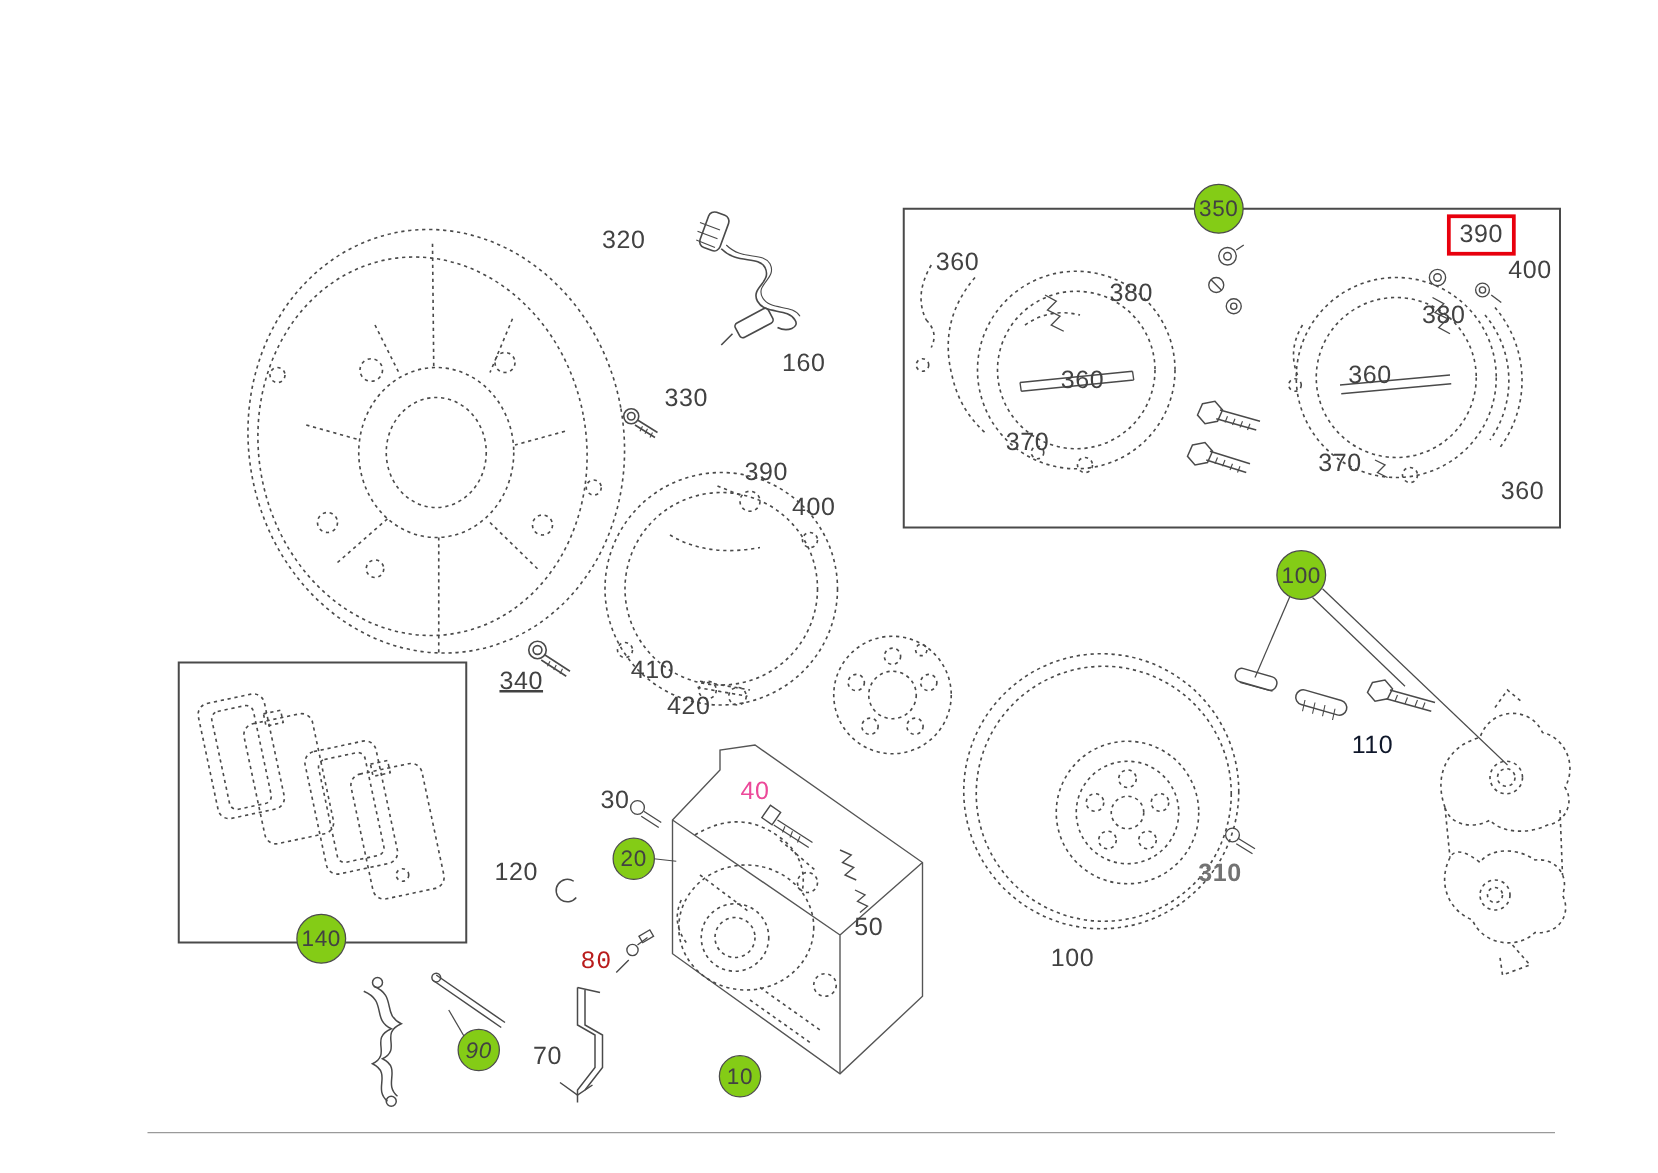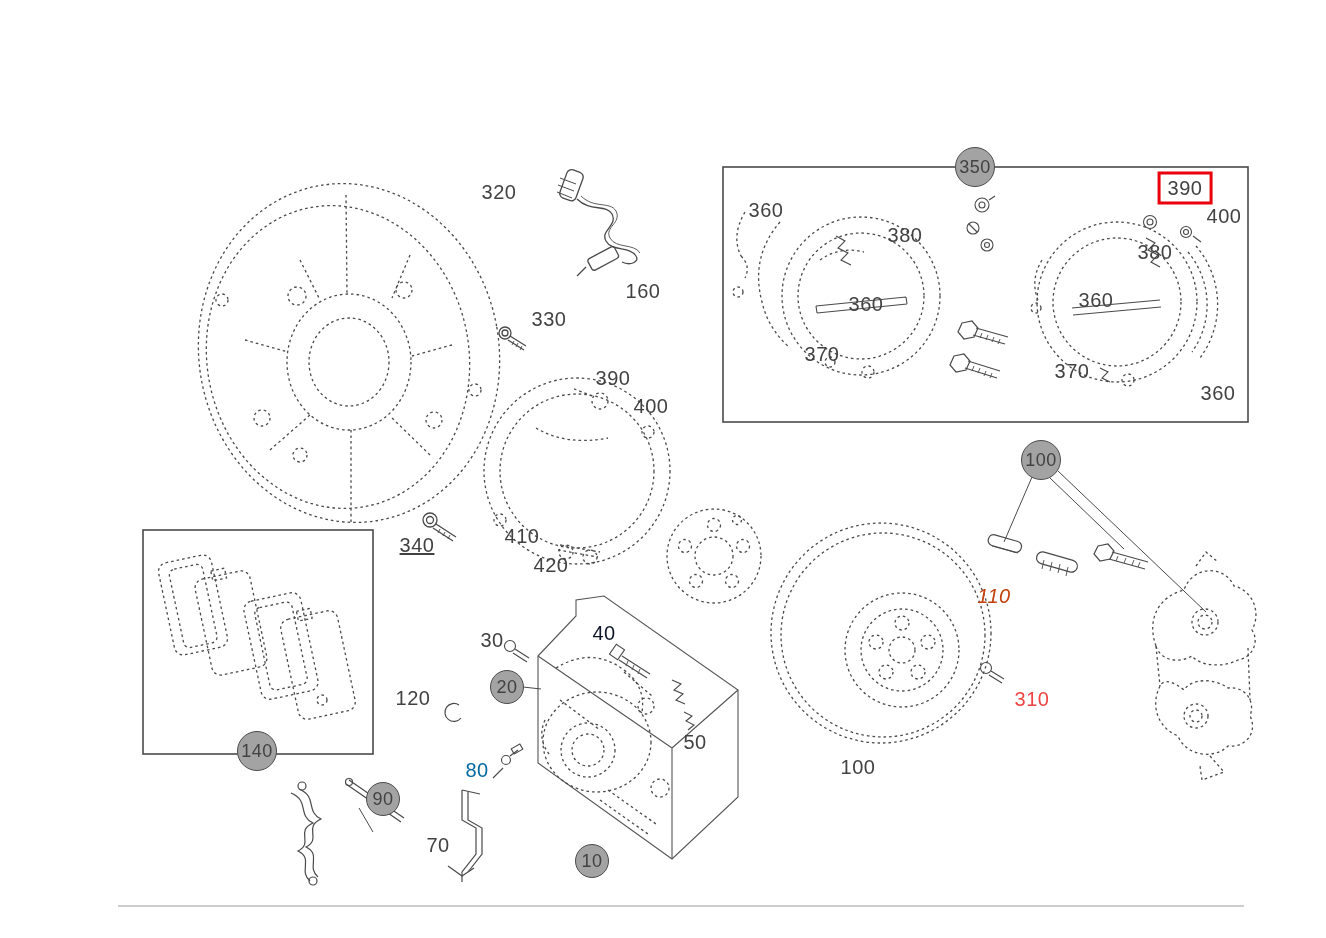--- a/index.html
+++ b/index.html
@@ -24,21 +24,21 @@
     color:#424242;
     letter-spacing:.5px;
     white-space:nowrap;
     pointer-events:auto;
     line-height:1;
   }
   .part-label.circle {
     border:1.5px solid #4c4c4c;
     border-radius:50%;
     display:flex; align-items:center; justify-content:center;
-    background:#a3a3a3;
+    background:#84cc16;
     font-size:18px;
   }
   .part-label.highlight {
     border:3px solid var(--hl,#e8000d);
     padding:3px 7px 4px;
     background:#ffffff;
   }
 </style>
 </head>
 <body>
@@ -317,27 +317,27 @@
       <div class="part-label " style="left: 905px; top: 235px; color: rgb(66, 66, 66);">380</div>
       <div class="part-label " style="left: 866px; top: 304px; color: rgb(66, 66, 66);">360</div>
       <div class="part-label " style="left: 822px; top: 354px; color: rgb(66, 66, 66);">370</div>
       <div class="part-label highlight" style="left: 1185px; top: 188px; color: rgb(66, 66, 66); border-color: rgb(232, 0, 13);">390</div>
       <div class="part-label " style="left: 1224px; top: 216px; color: rgb(66, 66, 66);">400</div>
       <div class="part-label " style="left: 1155px; top: 252px; color: rgb(66, 66, 66);">380</div>
       <div class="part-label " style="left: 1096px; top: 300px; color: rgb(66, 66, 66);">360</div>
       <div class="part-label " style="left: 1072px; top: 371px; color: rgb(66, 66, 66);">370</div>
       <div class="part-label " style="left: 1218px; top: 393px; color: rgb(66, 66, 66);">360</div>
       <div class="part-label circle" style="left: 1041px; top: 460px; color: rgb(66, 66, 66); width: 40px; height: 40px;">100</div>
-      <div class="part-label " style="left: 994px; top: 596px; color: #c2410c; font-style: italic;">110</div>
-      <div class="part-label " style="left: 1032px; top: 699px; color: #ef4444;">310</div>
+      <div class="part-label " style="left: 1098px; top: 596px; color: #0f172a;">110</div>
+      <div class="part-label " style="left: 976px; top: 699px; color: #737373; font-weight: bold;">310</div>
       <div class="part-label " style="left: 858px; top: 767px; color: rgb(66, 66, 66);">100</div>
       <div class="part-label circle" style="left: 257px; top: 751px; color: rgb(66, 66, 66); width: 40px; height: 40px;">140</div>
-      <div class="part-label circle" style="left: 383px; top: 799px; color: rgb(66, 66, 66); width: 34px; height: 34px;">90</div>
+      <div class="part-label circle" style="left: 383px; top: 840px; color: rgb(66, 66, 66); width: 34px; height: 34px; font-style: italic;">90</div>
       <div class="part-label " style="left: 438px; top: 845px; color: rgb(66, 66, 66);">70</div>
-      <div class="part-label " style="left: 477px; top: 770px; color: #0369a1;">80</div>
+      <div class="part-label " style="left: 477px; top: 770px; color: #b91c1c; font-family: Liberation Mono, monospace;">80</div>
       <div class="part-label " style="left: 413px; top: 698px; color: rgb(66, 66, 66);">120</div>
       <div class="part-label circle" style="left: 507px; top: 687px; color: rgb(66, 66, 66); width: 34px; height: 34px;">20</div>
       <div class="part-label " style="left: 492px; top: 640px; color: rgb(66, 66, 66);">30</div>
-      <div class="part-label " style="left: 604px; top: 633px; color: #0f172a;">40</div>
+      <div class="part-label " style="left: 604px; top: 633px; color: #ec4899;">40</div>
       <div class="part-label " style="left: 695px; top: 742px; color: rgb(66, 66, 66);">50</div>
       <div class="part-label circle" style="left: 592px; top: 861px; color: rgb(66, 66, 66); width: 34px; height: 34px; text-align: center;">10</div>
     </div>
 </div>
 
 </body></html>

